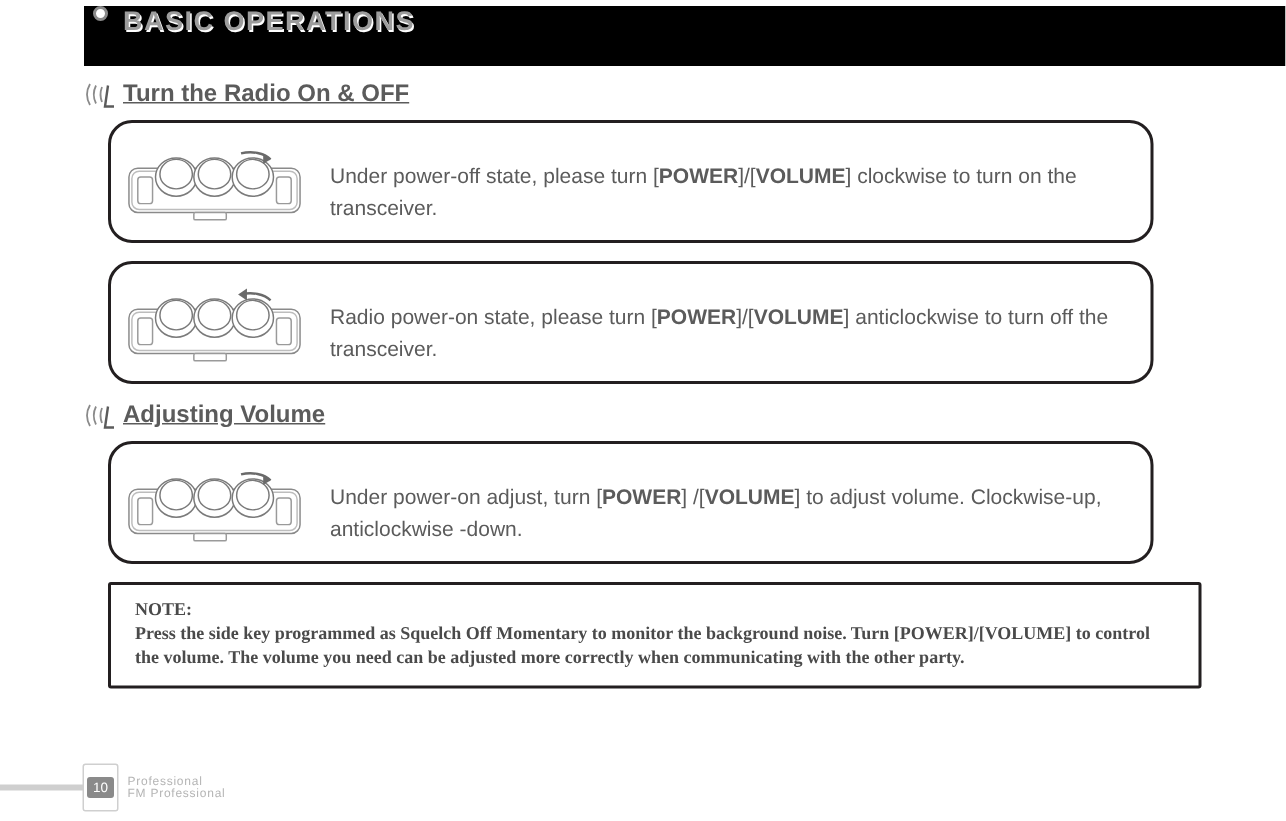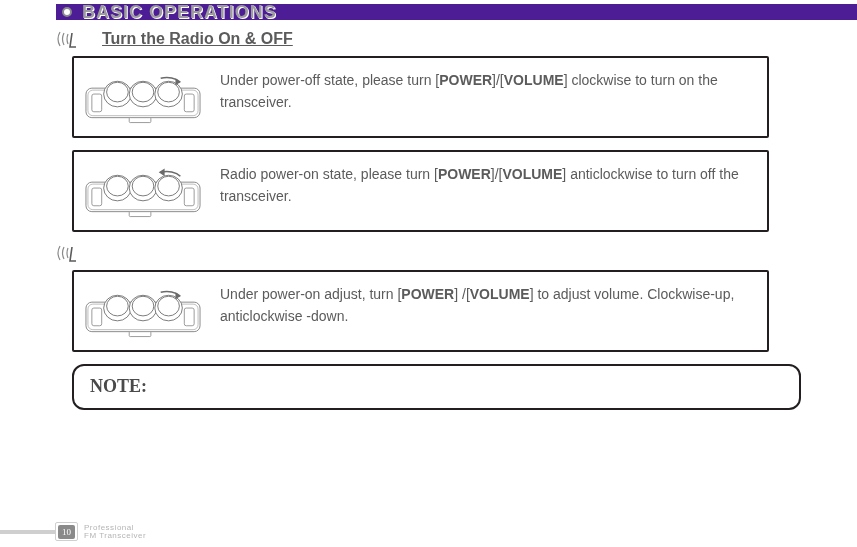--- a/index.html
+++ b/index.html
@@ -7,107 +7,104 @@
     width: 857px;
     height: 547px;
     font-family: Arial, Helvetica, sans-serif;
     color: #5b5b5b;
     background: #fff;
     position: relative;
     overflow: hidden;
   }
   .banner {
     position: relative;
-    height: 16px;
+    height: 40px;
     margin: 4px 0 10px 56px;
-    background: #4c1d95;
-    display: flex;
-    align-items: center;
+    background: #000000;
+    display: flex;
   }
   .banner .ring {
     width: 10px; height: 10px;
     border: 2px solid #8a8a8a;
     border-radius: 50%;
     background: #fff;
     margin-left: 6px;
   }
   .banner .title {
     font-size: 18px;
     font-weight: 700;
     letter-spacing: 1px;
     color: #9c9c9c;
     margin-left: 10px;
     text-shadow: 1px 1px 0 #fff;
   }
   .section-head {
     margin: 6px 0 6px 56px;
     display: flex;
     align-items: center;
-    gap: 20px;
   }
   .section-head .waves {
     width: 20px; height: 18px;
     margin-right: 6px;
     flex-shrink: 0;
   }
   .section-head .heading {
     font-size: 16px;
     font-weight: 700;
     color: #5b5b5b;
     text-decoration: underline;
   }
   .card {
     margin: 8px 88px 12px 72px;
     border: 2.5px solid #231f20;
-    border-radius: 2px;
+    border-radius: 16px;
     padding: 10px 18px 10px 10px;
     display: flex;
-    align-items: flex-start;
+    align-items: flex-end;
   }
   .card .illus {
     width: 118px;
     height: 58px;
     flex-shrink: 0;
     margin-right: 18px;
   }
   .card .text {
     font-size: 14px;
     line-height: 1.55;
     color: #5b5b5b;
     padding-top: 2px;
   }
   .card .text b { color: #5b5b5b; }
   .note {
     margin: 6px 56px 0 72px;
     border: 2.5px solid #231f20;
-    border-radius: 12px;
+    border-radius: 2px;
     padding: 8px 16px 10px 16px;
     font-family: Georgia, "Times New Roman", serif;
-    font-size: 18px;
+    font-size: 12px;
     font-weight: 700;
     color: #4a4a4a;
     line-height: 1.35;
   }
   .footer {
     position: absolute;
     left: 0;
     bottom: 6px;
     display: flex;
     align-items: center;
   }
   .footer .bar {
     width: 56px; height: 4px; background: #cfcfcf;
   }
   .footer .pgwrap {
     display:flex; align-items:center;
     border: 1px solid #cfcfcf;
     border-radius: 2px;
-    height: 19px;
+    height: 32px;
     margin-left: -1px;
-    font-family: Liberation Serif, serif;
   }
   .footer .pg {
     display: inline-block;
     background: #8a8a8a;
     color: #fff;
     font-size: 9px;
     line-height: 14px;
     padding: 0 4px;
     margin: 0 2px;
     border-radius: 2px;
@@ -183,20 +180,21 @@
   </div>
 </div>
 
 <div class="section-head">
   <svg class="waves" viewBox="0 0 20 18">
     <path d="M4 2 Q0 9 4 16" stroke="#8a8a8a" stroke-width="1.2" fill="none"></path>
     <path d="M8 3 Q5 9 8 15" stroke="#8a8a8a" stroke-width="1.2" fill="none"></path>
     <path d="M12 4 Q10 9 12 14" stroke="#8a8a8a" stroke-width="1.2" fill="none"></path>
     <path d="M16 3 L14 17 L20 17" stroke="#5b5b5b" stroke-width="1.6" fill="none"></path>
   </svg>
+  <span class="heading">Adjusting Volume</span>
 </div>
 
 <div class="card">
   <svg class="illus" viewBox="0 0 120 58">
     <rect x="2" y="20" width="116" height="30" rx="6" fill="#fff" stroke="#8a8a8a"></rect>
     <rect x="4" y="22" width="112" height="26" rx="5" fill="none" stroke="#bdbdbd"></rect>
     <rect x="8" y="26" width="10" height="18" rx="2" fill="#fff" stroke="#9a9a9a"></rect>
     <rect x="102" y="26" width="10" height="18" rx="2" fill="#fff" stroke="#9a9a9a"></rect>
     <rect x="46" y="50" width="22" height="5" rx="1" fill="#fff" stroke="#9a9a9a"></rect>
     <g stroke="#7a7a7a" fill="#fff">
@@ -210,24 +208,25 @@
     <path d="M78 10 A 16 10 0 0 1 98 14" stroke="#6a6a6a" stroke-width="1.6" fill="none"></path>
     <polygon points="98,14 93,10 93,17" fill="#6a6a6a"></polygon>
   </svg>
   <div class="text">
     <span>Under power-on adjust, turn [</span><b>POWER</b><span>] /[</span><b>VOLUME</b><span>] to adjust volume. Clockwise-up, anticlockwise -down.</span><br>
   </div>
 </div>
 
 <div class="note">
   <div>NOTE:</div>
+  <div>Press the side key programmed as Squelch Off Momentary to monitor the background noise. Turn [POWER]/[VOLUME] to control the volume. The volume you need can be adjusted more correctly when communicating with the other party.</div>
 </div>
 
 <div class="footer">
   <div class="bar"></div>
   <div class="pgwrap">
     <span class="pg">10</span>
   </div>
   <div class="brand">
     <div class="l1">Professional</div>
-    <div class="l2">FM Transceiver</div>
+    <div class="l2">FM Professional</div>
   </div>
 </div>
 
 </body></html>

